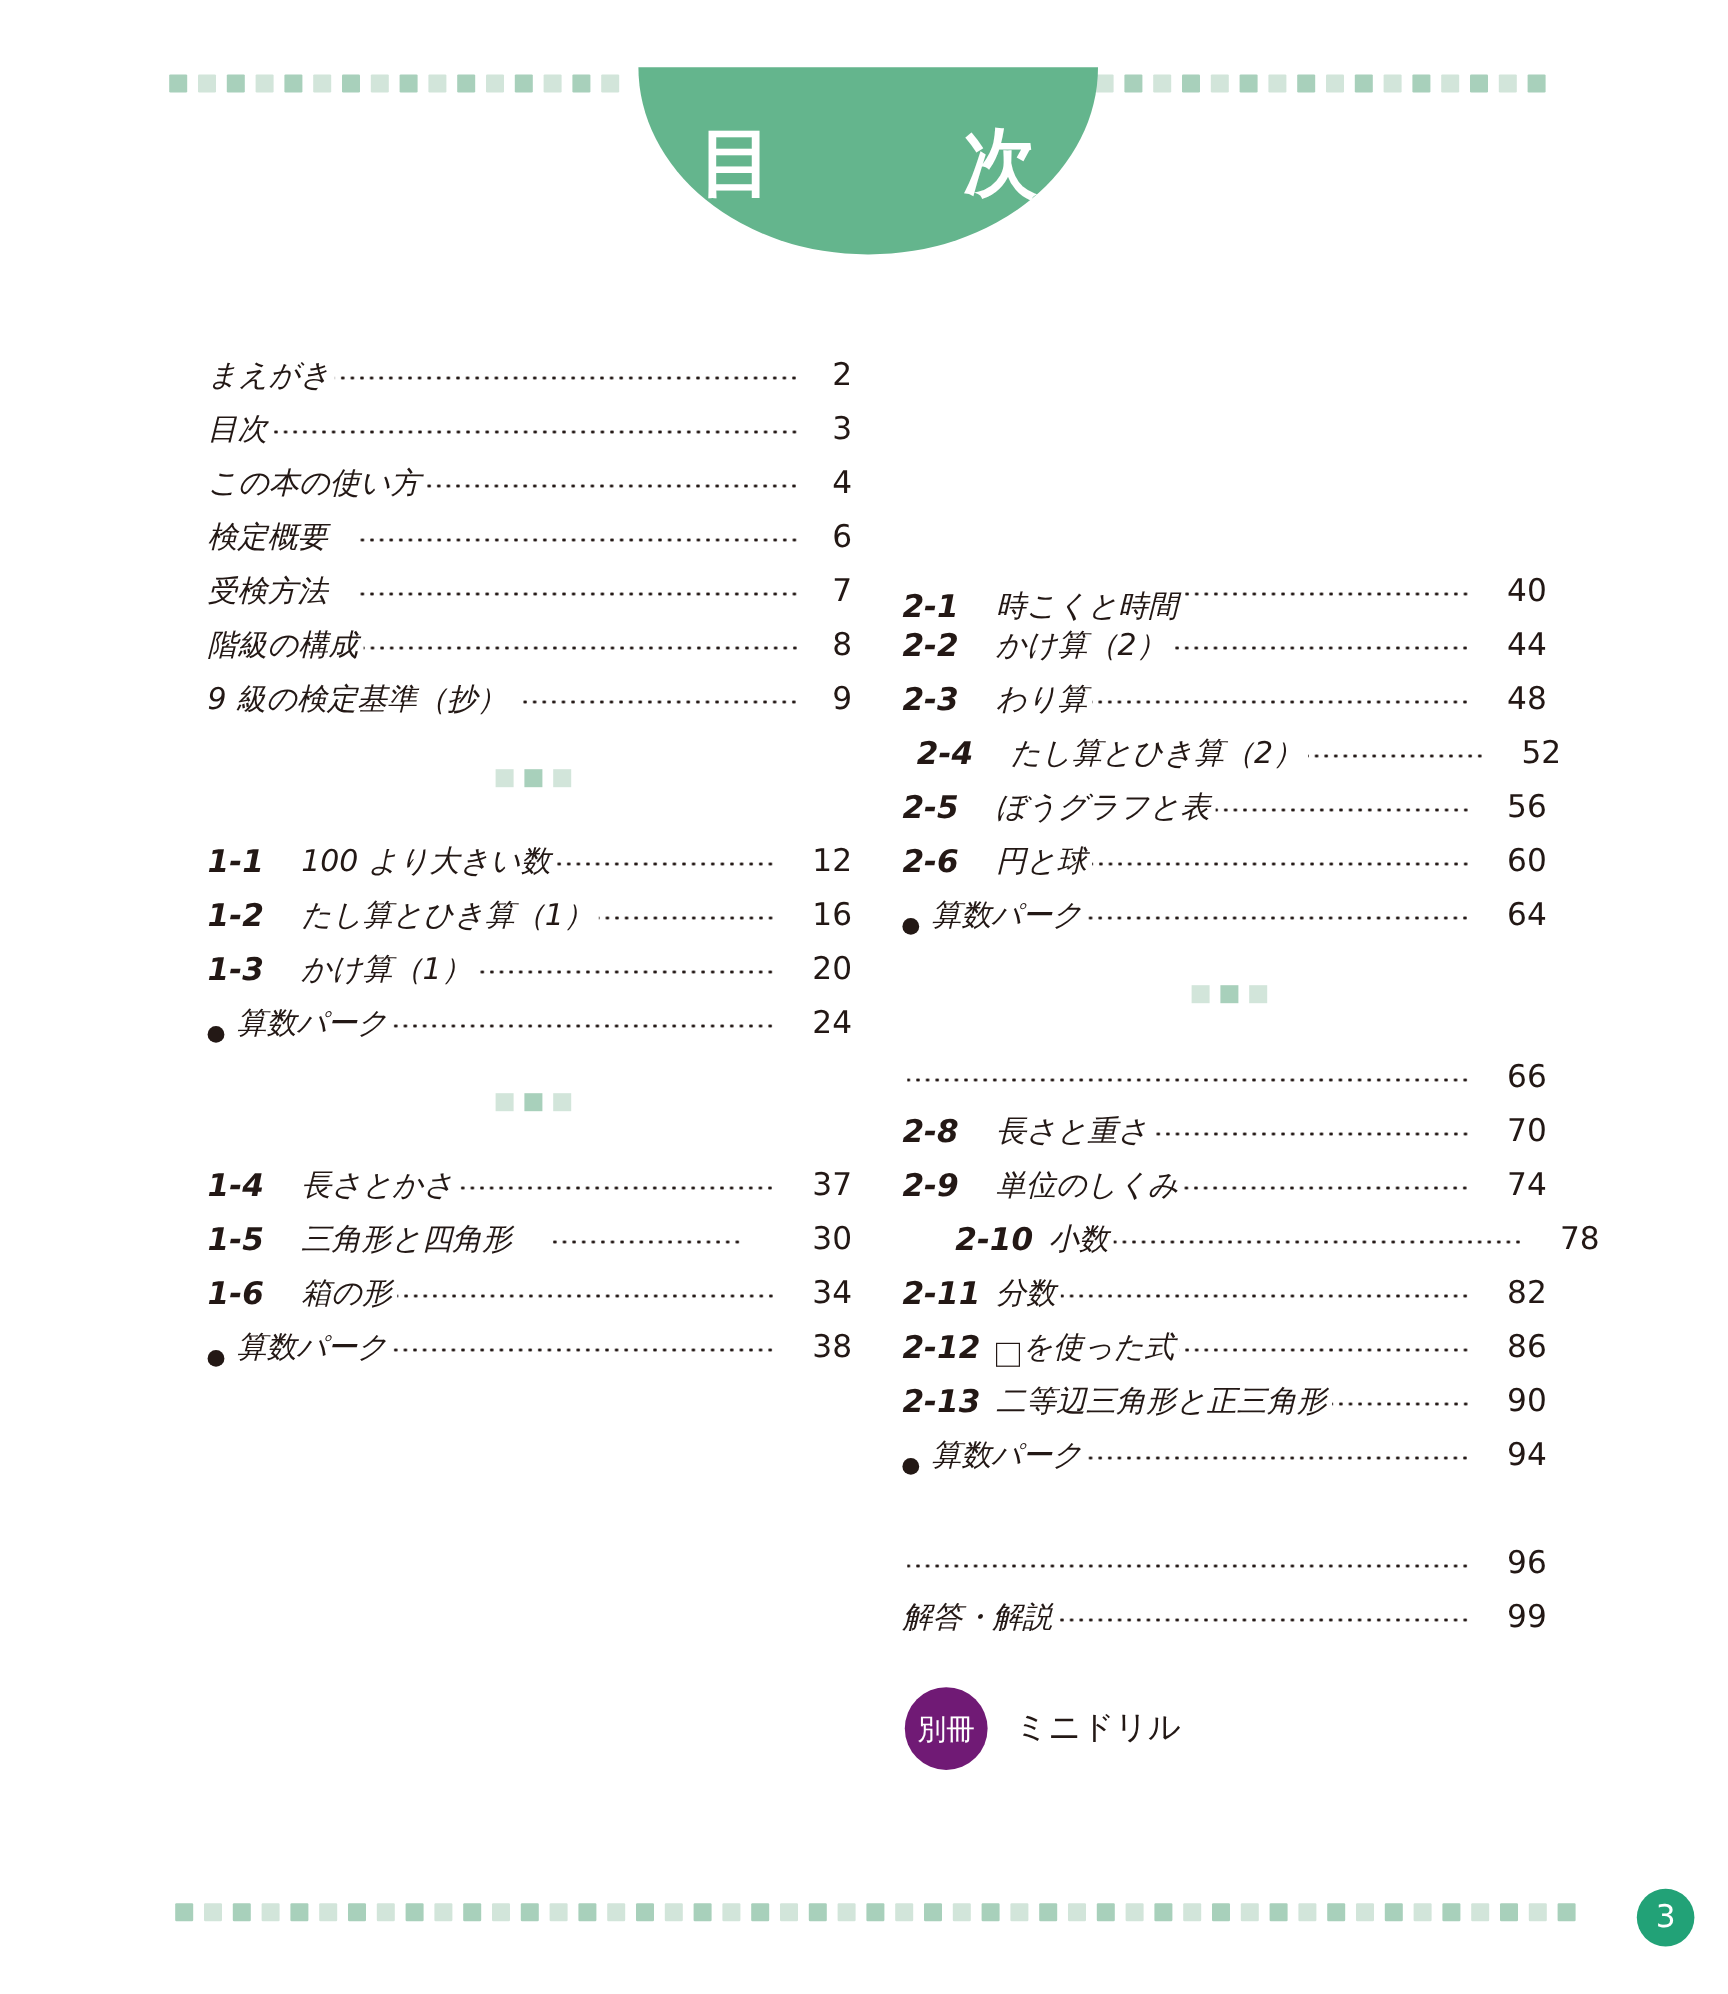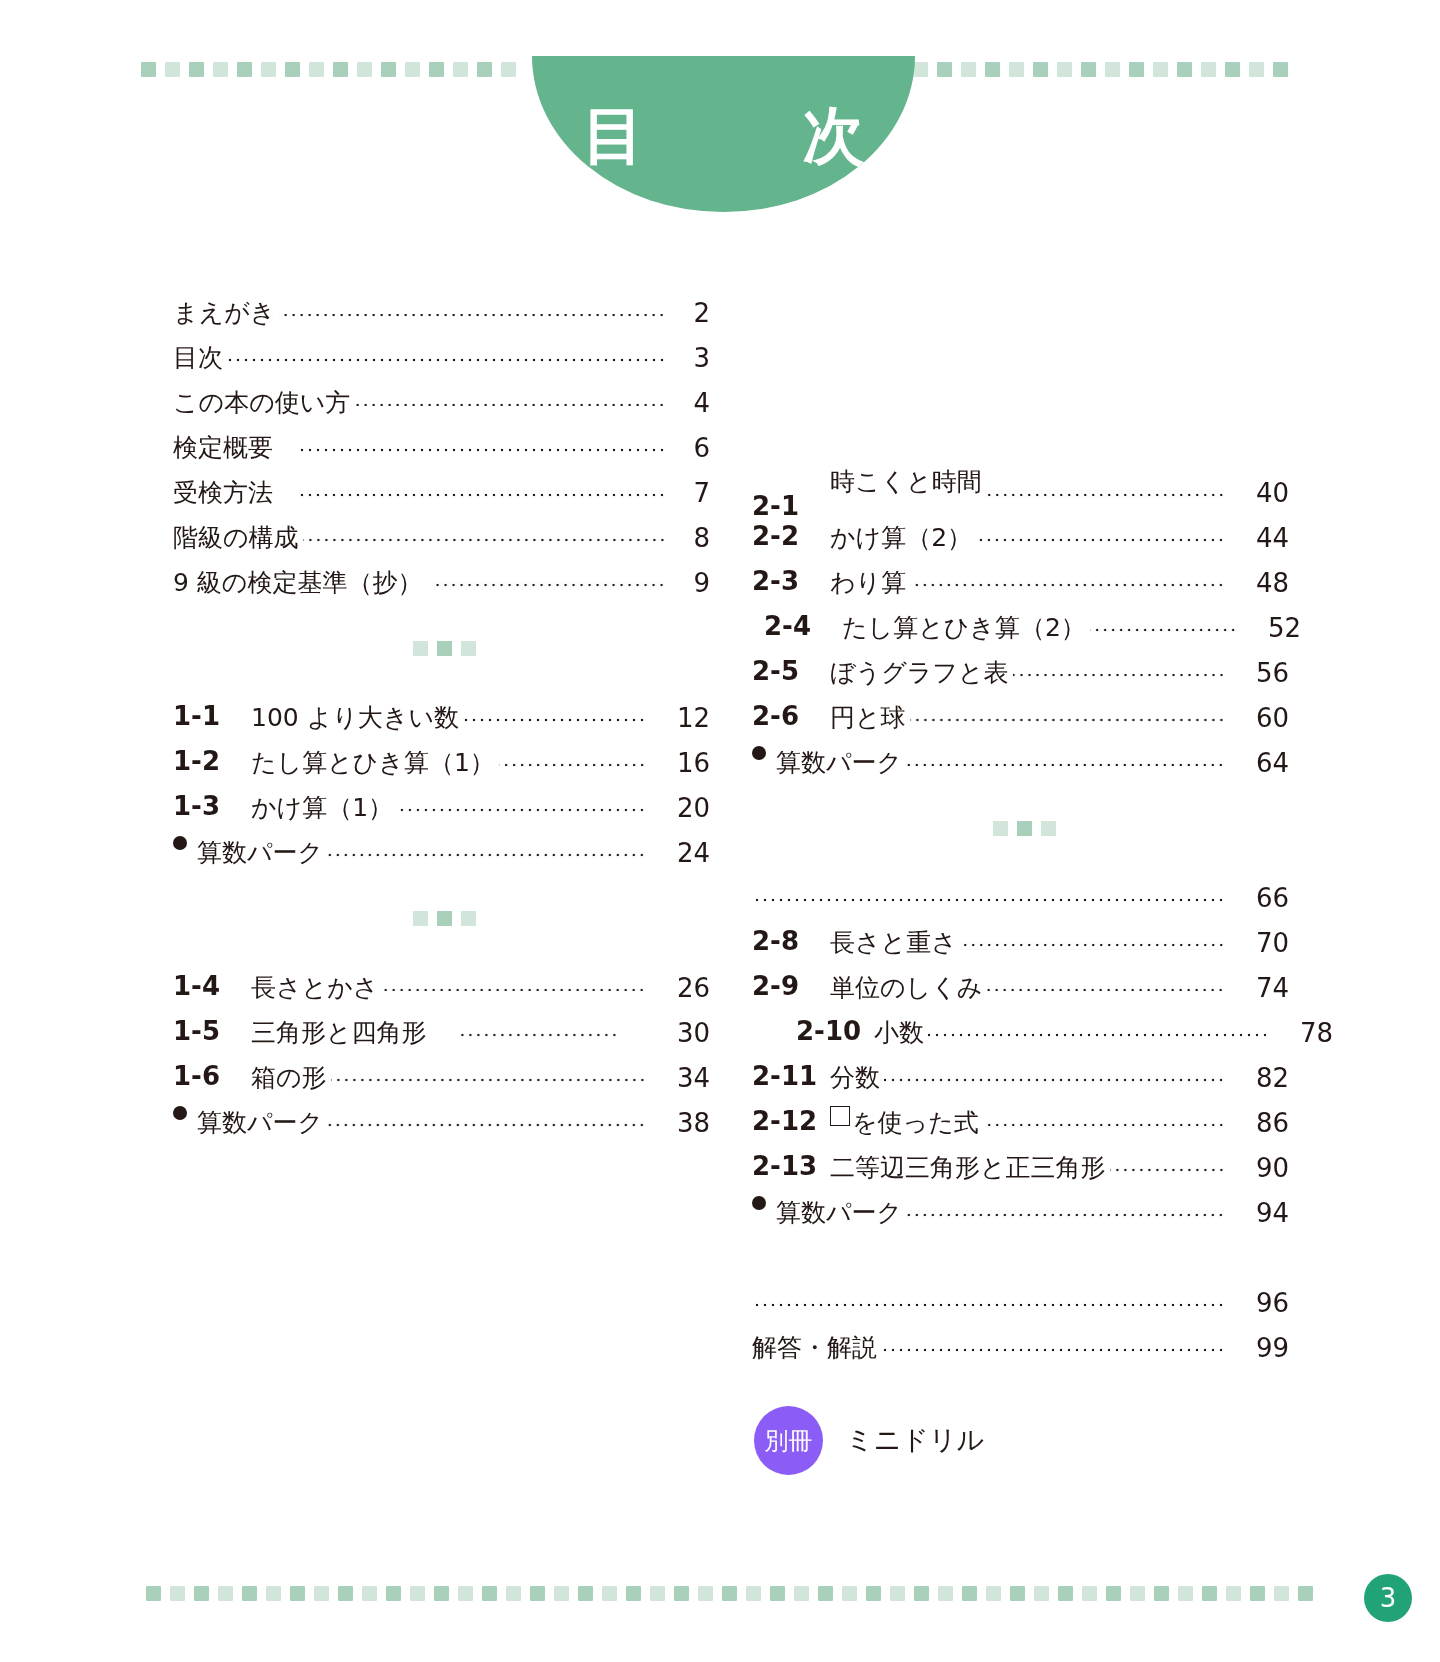--- a/index.html
+++ b/index.html
@@ -8,31 +8,31 @@
   .dashrow { position: absolute; display: flex; gap: 9px; }
   .dashrow .sq { width: 15px; height: 15px; border-radius: 1px; }
   .sq.d { background: #a8d0bb; }
   .sq.l { background: #d2e5da; }
   #header-ellipse { position: absolute; left: 532px; top: 56px; width: 383px; height: 156px;
     background: #64b58d; border-radius: 0 0 191px 191px / 0 0 156px 156px; }
   #title { position: absolute; left: 532px; top: 96px; width: 383px; text-align: center;
     color: #ffffff; font-size: 62px; font-weight: bold; letter-spacing: 48px; text-indent: 48px;
     line-height: 80px; }
   .row { position: absolute; height: 45px; display: flex; align-items: center; font-size: 25px; white-space: nowrap; }
-  .row .label { flex: 0 0 auto; display: flex; align-items: flex-start; }
+  .row .label { flex: 0 0 auto; display: flex; align-items: flex-end; font-style: italic; }
   .row .num { font-weight: bold; font-size: 26px; display: inline-block; }
   .row .dots { flex: 1 1 auto; height: 4px; margin: 0 4px; margin-top: 4px;
     background-image: radial-gradient(circle, #231815 1.3px, transparent 1.6px);
     background-size: 8px 4px; background-repeat: repeat-x; background-position: right center; }
   .row .page { flex: 0 0 auto; text-align: right; font-size: 26px; }
   .bullet { display: inline-block; width: 14px; height: 14px; border-radius: 50%; background: #231815; margin-right: 10px; }
   .sep { position: absolute; display: flex; gap: 9px; }
   .sep .sq { width: 15px; height: 15px; }
   #bessatsu-badge { position: absolute; left: 754px; top: 1406px; width: 69px; height: 69px; border-radius: 50%;
-    background: #8b5cf6; color: #ffffff; font-size: 24px; display: flex; align-items: center; justify-content: center; }
+    background: #701a75; color: #ffffff; font-size: 24px; display: flex; align-items: center; justify-content: center; }
   #bessatsu-label { position: absolute; left: 846px; top: 1420px; font-size: 27px; line-height: 40px; }
   #page-number { position: absolute; left: 1364px; top: 1574px; width: 48px; height: 48px; border-radius: 50%;
     background: #22a277; color: #ffffff; font-size: 26px; display: flex; align-items: center; justify-content: center; }
   .box-glyph { display: inline-block; width: 20px; height: 20px; border: 1.5px solid #231815; margin-right: 2px; box-sizing: border-box; }
 </style>
 </head>
 <body>
 
 <div class="dashrow" style="left:141px; top:62px;" id="dash-top-left">
     <div class="sq d"></div>
@@ -155,21 +155,21 @@
       </span>
       <span class="dots"></span>
       <span class="page" style="width: 60px;">24</span>
     </div>
     <div class="row" style="left: 173px; top: 965px; width: 537px;">
       <span class="label">
         <span class="num" style="width: 78px;">1-4</span>
         <span>長さとかさ</span>
       </span>
       <span class="dots"></span>
-      <span class="page" style="width: 60px;">26</span>
+      <span class="page" style="width: 60px;">37</span>
     </div>
     <div class="row" style="left: 173px; top: 1010px; width: 537px; gap: 28px;">
       <span class="label">
         <span class="num" style="width: 78px;">1-5</span>
         <span>三角形と四角形</span>
       </span>
       <span class="dots"></span>
       <span class="page" style="width: 60px;">30</span>
     </div>
     <div class="row" style="left: 173px; top: 1055px; width: 537px;">

